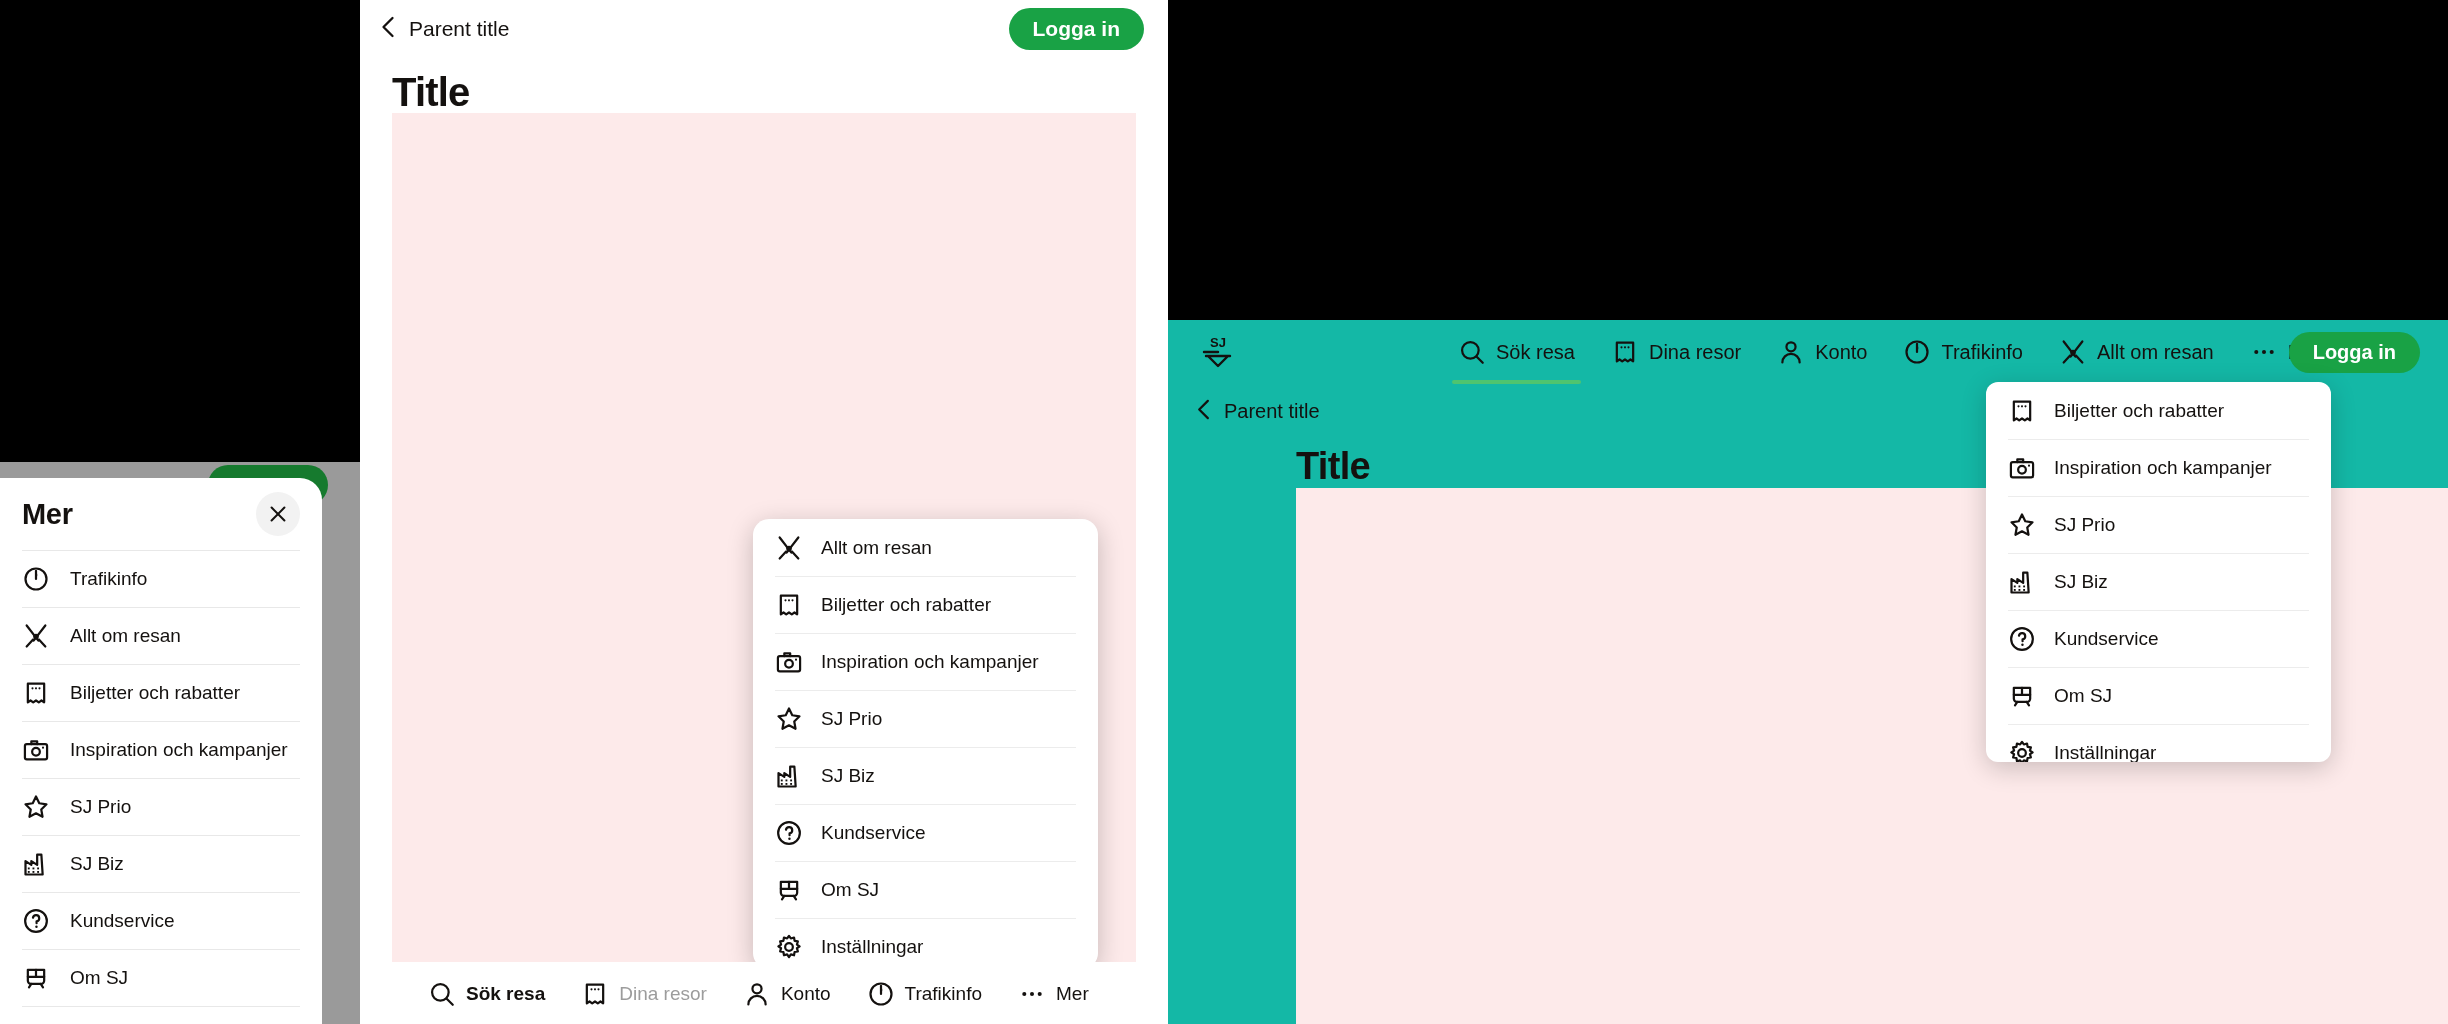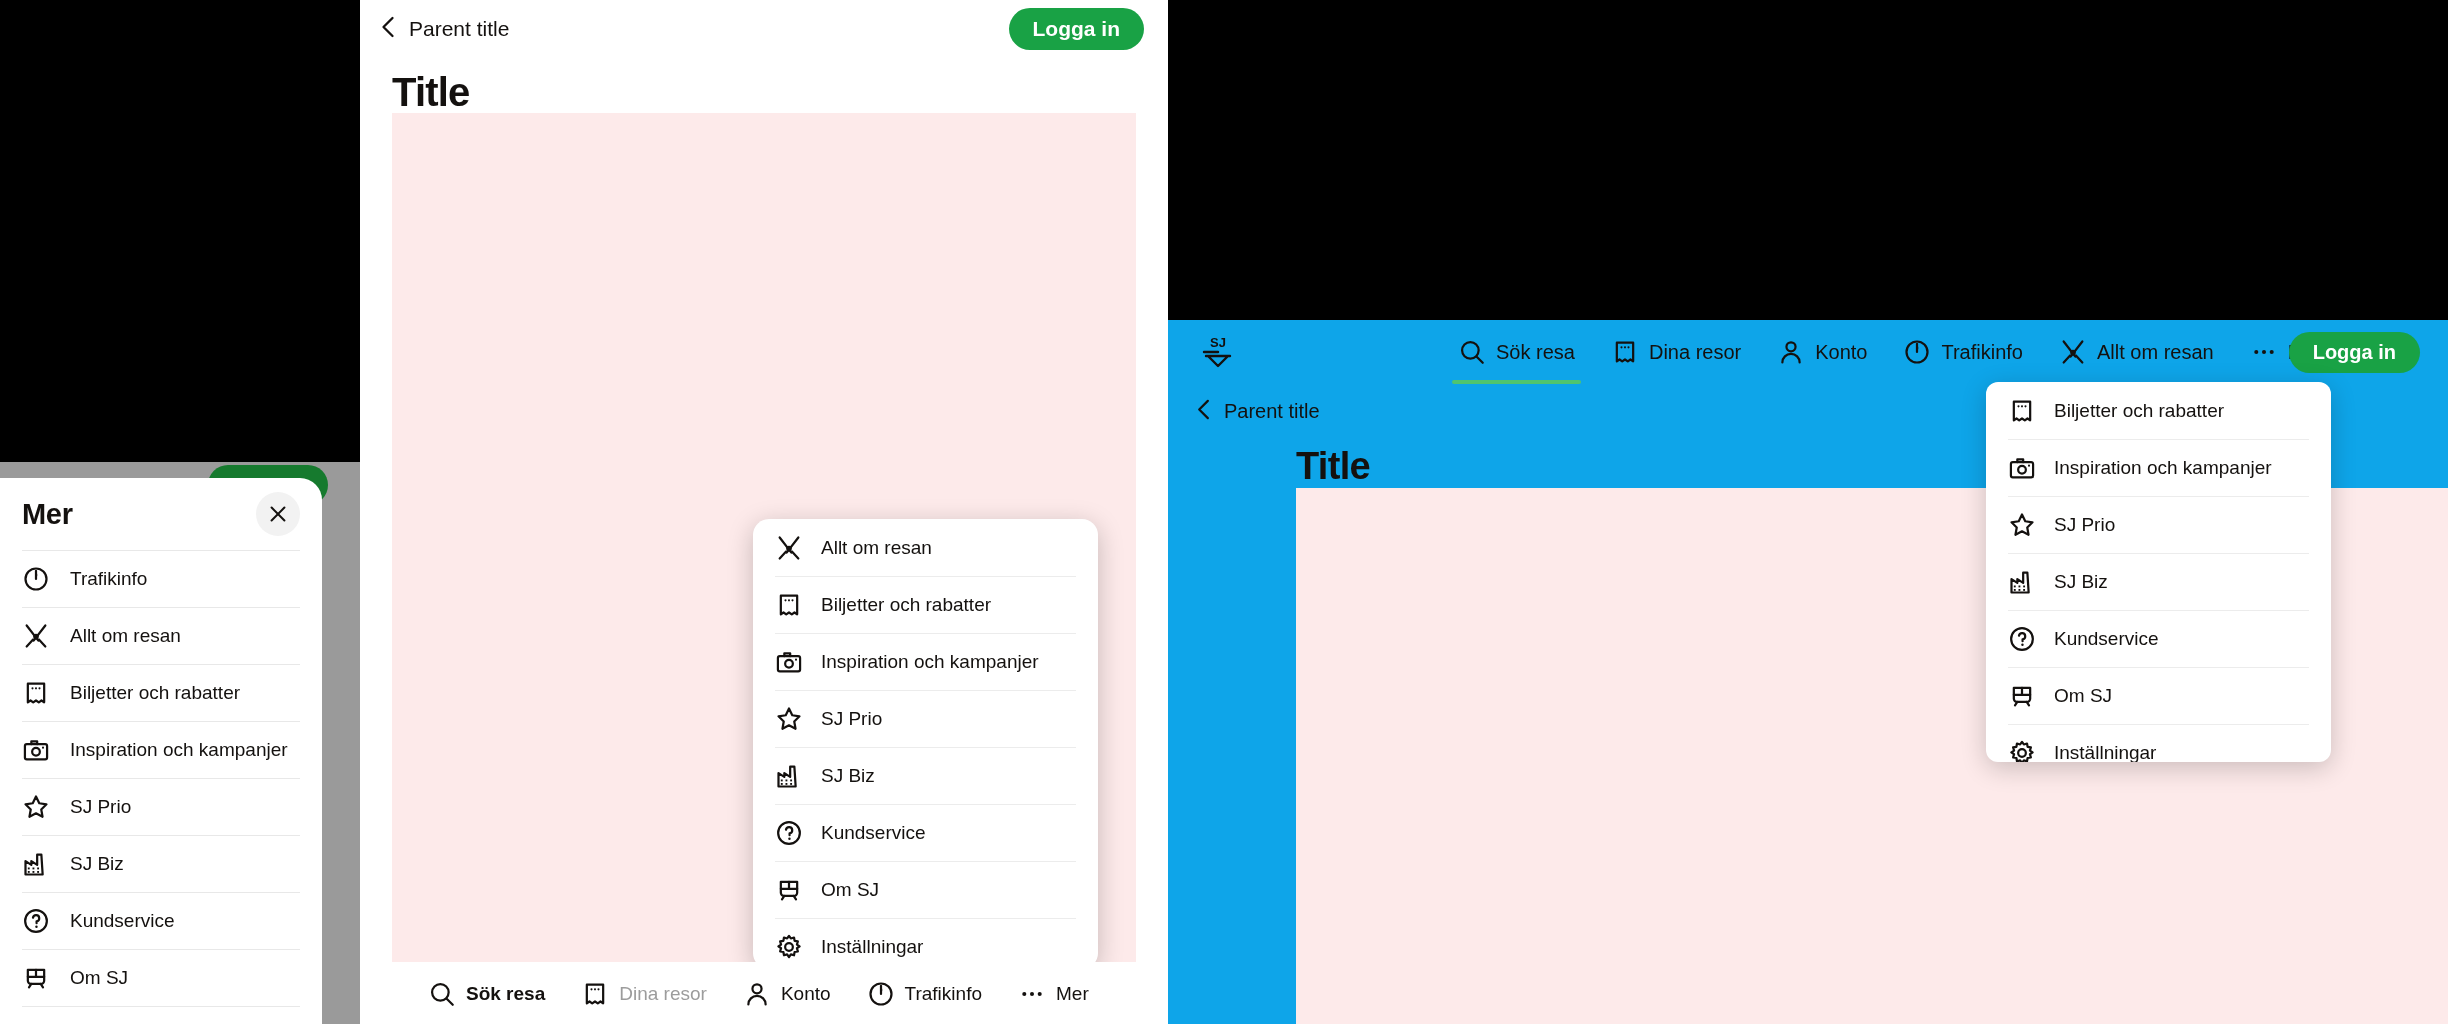--- a/index.html
+++ b/index.html
@@ -85,21 +85,21 @@
     padding-left: 68px; border-top: 1px solid #fff;
   }
   .c-tab { display: flex; align-items: center; gap: 10px; margin-right: 36px; cursor: pointer; }
   .c-tab .lbl { font-size: 19px; color: #14110f; }
   .c-tab.dim .lbl { color: #9c9c9c; }
   .c-tab.active .lbl { font-weight: 700; }
 
   
   .right-panel {
     position: absolute; left: 1168px; top: 320px; width: 1280px; height: 704px;
-    background: #0ea5e9; overflow: hidden;
+    background: #14b8a6; overflow: hidden;
   }
   .r-nav {
     height: 64px; display: flex; align-items: center; padding: 0 28px 0 28px;
     position: relative;
   }
   .r-logo { width: 44px; height: 40px; margin-right: 200px; }
   .r-navitems { display: flex; align-items: center; gap: 0; }
   .r-navitem {
     display: flex; align-items: center; gap: 10px; padding: 0 18px;
     height: 64px; position: relative; cursor: pointer;

